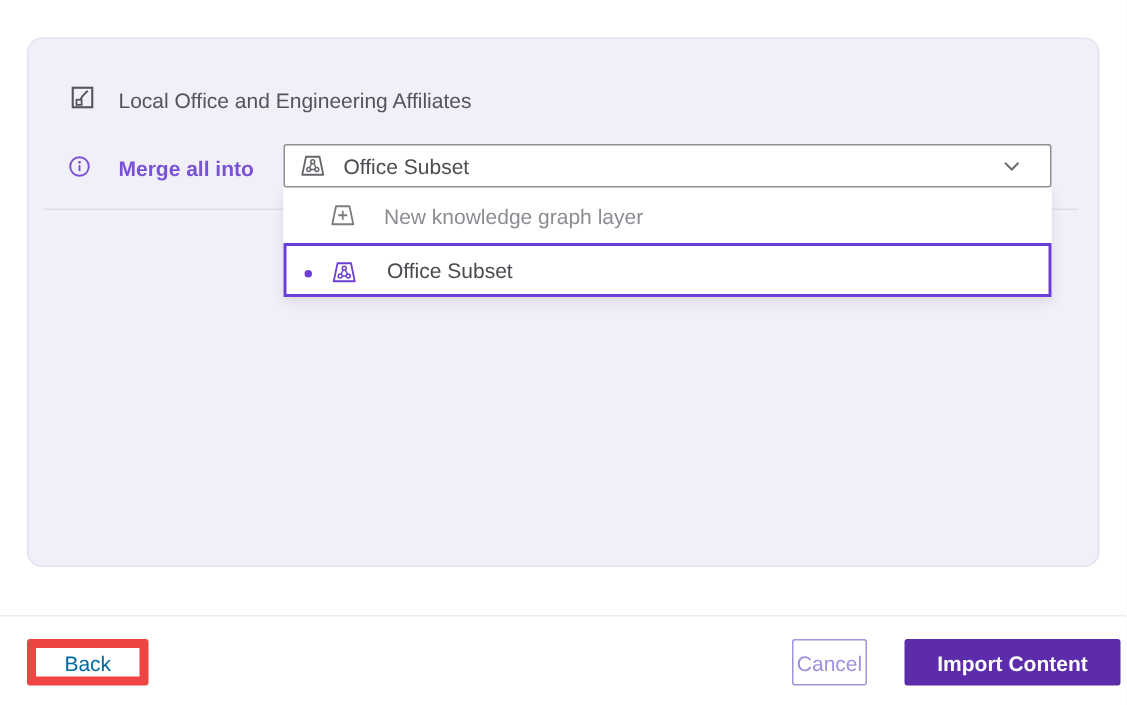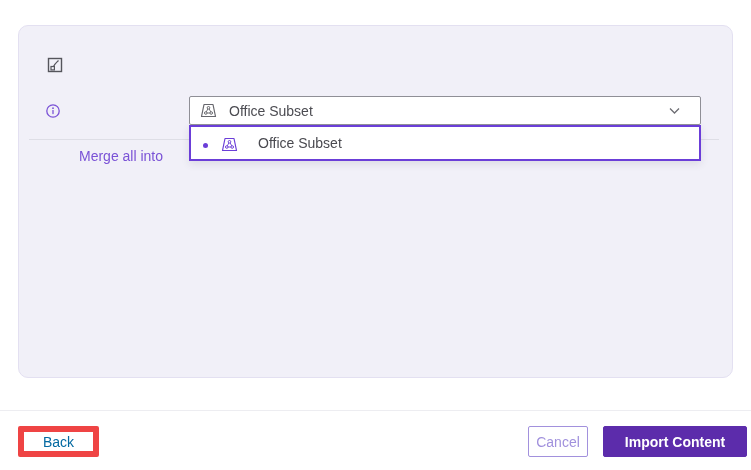--- a/index.html
+++ b/index.html
@@ -7,21 +7,21 @@
               font-family:"Liberation Sans", sans-serif; position:relative; overflow:hidden; }
 
   
   .panel { position:absolute; left:18px; top:25px; width:715px; height:353px;
            background:#f1f0f8; border:1px solid #e3e0f1; border-radius:10px; }
 
   .row1-icon   { position:absolute; left:28px; top:31px; width:16px; height:16px; }
   .row1-label  { position:absolute; left:60px; top:33px; font-size:14px; color:#54545b; }
 
   .info-icon   { position:absolute; left:26px; top:77px; width:16px; height:16px; }
-  .merge-label { position:absolute; left:60px; top:78px; font-size:14px; font-weight:400; color:#7a52d6;margin-top:44px; }
+  .merge-label { position:absolute; left:60px; top:78px; font-size:14px; font-weight:700; color:#7a52d6; }
 
   .panel-divider { position:absolute; left:10px; right:13px; top:113px; height:1px;
                    background:#dedee6; z-index:1; }
 
   
   .select-trigger { position:absolute; left:170px; top:70px; width:512px; height:29px;
                     background:#ffffff; border:1px solid #8f8f96; border-radius:2px;
                     display:flex; align-items:center; z-index:3; cursor:pointer; }
   .select-trigger .kg-icon { margin-left:10px; }
   .select-trigger .value   { margin-left:12px; font-size:14px; color:#4c4c52; }
@@ -39,38 +39,39 @@
   .menu-item.selected .item-icon { left:30px; top:10px; }
   .bullet { position:absolute; left:12px; top:16px; width:5px; height:5px;
             border-radius:50%; background:#6b3ed8; }
 
   
   .footer-divider { position:absolute; left:0; top:410px; width:751px; height:1px; background:#ededf1; }
   .btn { position:absolute; top:426px; height:31px; font-size:14px; border-radius:2px;
          display:flex; align-items:center; justify-content:center; cursor:pointer;
          font-family:"Liberation Sans", sans-serif; }
   .btn-back   { left:18px;  width:81px;  background:#ffffff; border:6px solid #ef4444; color:#0369a1; }
-  .btn-cancel { left:528px; width:60px;  background:#ffffff; border:1px solid #a291dd; color:#a191dd; }
+  .btn-cancel { left:528px; width:50px;  background:#ffffff; border:1px solid #a291dd; color:#a191dd; }
   .btn-import { left:603px; width:144px; background:#5c2cab; border:1px solid #5c2cab;
                 color:#ffffff; font-weight:700; }
 
   svg { display:block; }
 </style>
 </head>
 <body>
 
 <div class="panel">
 
   <span class="row1-icon">
     <svg width="16" height="16" viewBox="0 0 16 16">
       <rect x="1.5" y="1.5" width="13" height="13" fill="none" stroke="#55555c" stroke-width="1.4"></rect>
       <path d="M11.5 3.5 C9.5 5.5, 8 6.5, 6.5 9.5" fill="none" stroke="#55555c" stroke-width="1.2"></path>
       <rect x="4" y="9.5" width="3.4" height="3.4" fill="none" stroke="#55555c" stroke-width="1.2"></rect>
     </svg>
   </span>
+  <span class="row1-label">Local Office and Engineering Affiliates</span>
 
   <span class="info-icon">
     <svg width="16" height="16" viewBox="0 0 16 16">
       <circle cx="8" cy="8" r="6.2" fill="none" stroke="#7a52d6" stroke-width="1.3"></circle>
       <circle cx="8" cy="5.2" r="0.9" fill="#7a52d6"></circle>
       <rect x="7.35" y="7" width="1.3" height="4.2" rx="0.6" fill="#7a52d6"></rect>
     </svg>
   </span>
   <span class="merge-label">Merge all into</span>
 
@@ -89,20 +90,29 @@
     <span class="value">Office Subset</span>
     <span class="chevron">
       <svg width="11" height="8" viewBox="0 0 11 8">
         <polyline points="1,1.5 5.5,6 10,1.5" fill="none" stroke="#6d6d73" stroke-width="1.3"></polyline>
       </svg>
     </span>
   </div>
 
   <div class="menu">
 
+    <div class="menu-item">
+      <span class="item-icon">
+        <svg width="17" height="15" viewBox="0 0 17 15">
+          <path d="M4 1.5 L13 1.5 L15.5 13.5 L1.5 13.5 Z" fill="none" stroke="#7b7b82" stroke-width="1.2" stroke-linejoin="round"></path>
+          <path d="M8.5 4.5 L8.5 10.5 M5.5 7.5 L11.5 7.5" stroke="#7b7b82" stroke-width="1.2"></path>
+        </svg>
+      </span>
+      <span class="item-label">New knowledge graph layer</span>
+    </div>
 
 
     <div class="menu-item selected">
       <span class="bullet"></span>
       <span class="item-icon">
         <svg width="17" height="15" viewBox="0 0 17 15">
           <path d="M4 1.5 L13 1.5 L15.5 13.5 L1.5 13.5 Z" fill="none" stroke="#6b3ed8" stroke-width="1.2" stroke-linejoin="round"></path>
           <circle cx="8.5" cy="4.8" r="1.3" fill="none" stroke="#6b3ed8" stroke-width="1"></circle>
           <circle cx="5.8" cy="10" r="1.3" fill="none" stroke="#6b3ed8" stroke-width="1"></circle>
           <circle cx="11.2" cy="10" r="1.3" fill="none" stroke="#6b3ed8" stroke-width="1"></circle>

